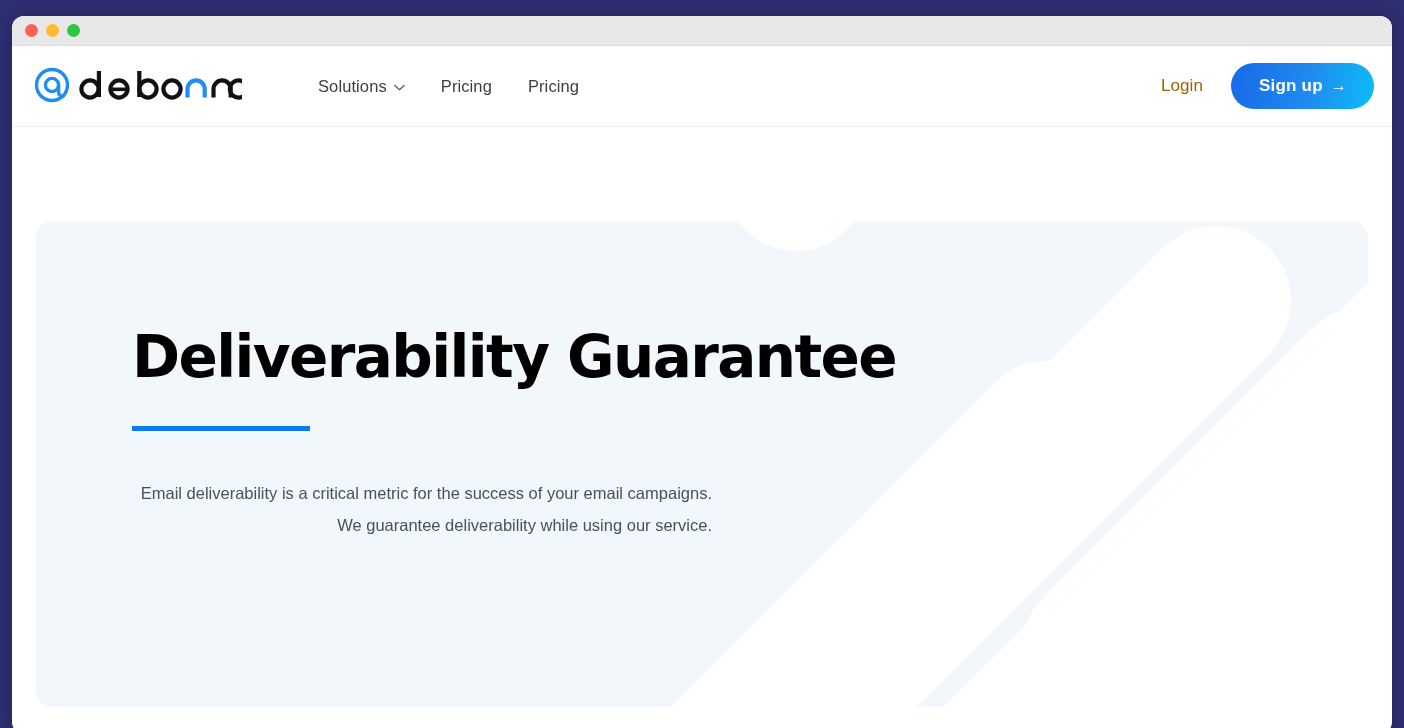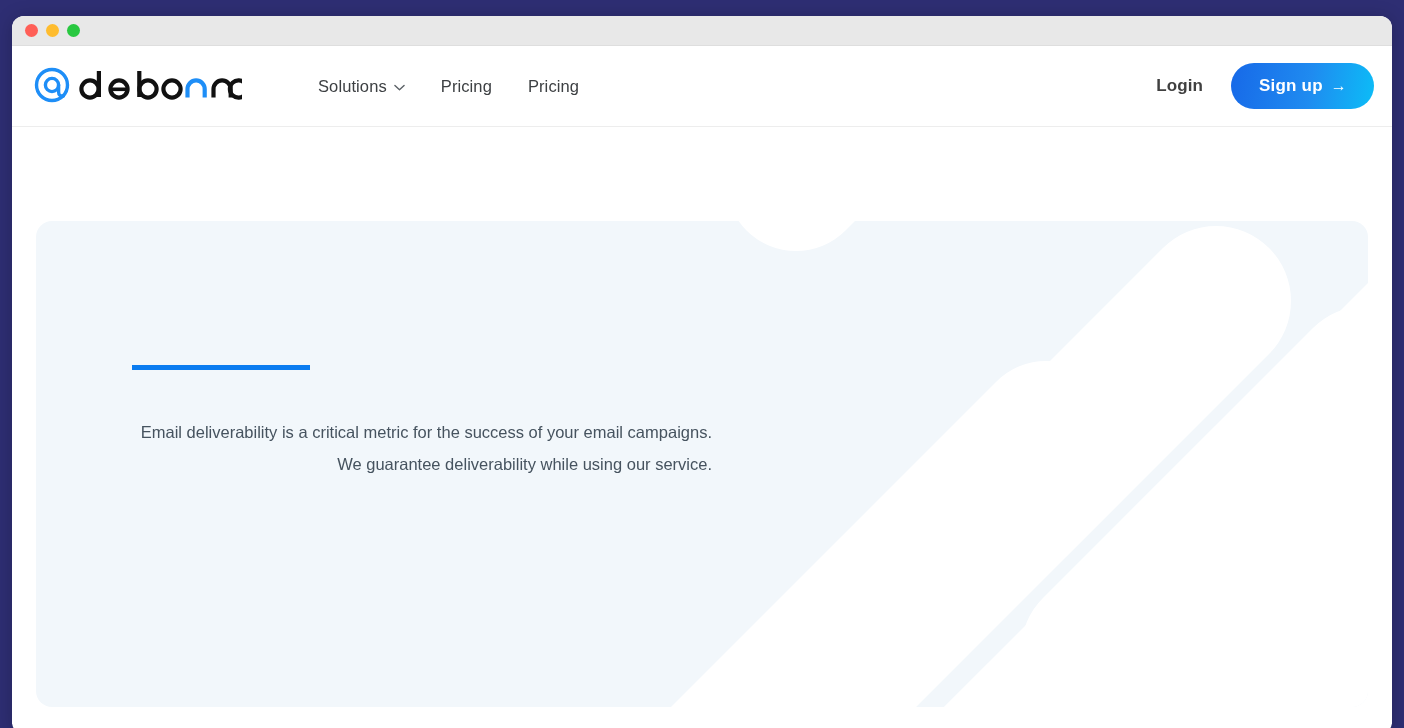--- a/index.html
+++ b/index.html
@@ -99,22 +99,22 @@
 
   .header-right {
     margin-left: auto;
     display: flex;
     align-items: center;
     gap: 28px;
     padding-right: 6px;
   }
   .login-link {
     font-size: 17px;
-    color: #404040;
-    font-weight: 700;
+    color: #a16207;
+    font-weight: 400;
     cursor: pointer;
     letter-spacing: 0.1px;
   }
   .signup-btn {
     display: inline-flex;
     align-items: center;
     gap: 8px;
     background: linear-gradient(100deg, #1769e8 0%, #1f8bf0 55%, #0cbdf7 100%);
     color: #ffffff;
     font-size: 17px;
@@ -266,20 +266,21 @@
             <path d="M900 600 L1400 100" stroke-width="150"></path>
             <path d="M520 700 L1010 210" stroke-width="140"></path>
             <path d="M1060 430 L1330 160" stroke-width="150"></path>
             <path d="M980 700 L1350 330" stroke-width="140"></path>
             <path d="M1180 660 L1400 440" stroke-width="130"></path>
             <path d="M760 -40 L1000 -280" stroke-width="140"></path>
           </g>
         </svg>
 
         <div class="hero-content">
+          <h1 class="hero-title">Deliverability Guarantee</h1>
           <div class="title-rule"></div>
           <p class="hero-sub">Email deliverability is a critical metric for the success of your email campaigns. We guarantee deliverability while using our service.</p>
         </div>
 
       </section>
     </div>
 
   </div>
 </div>
 

